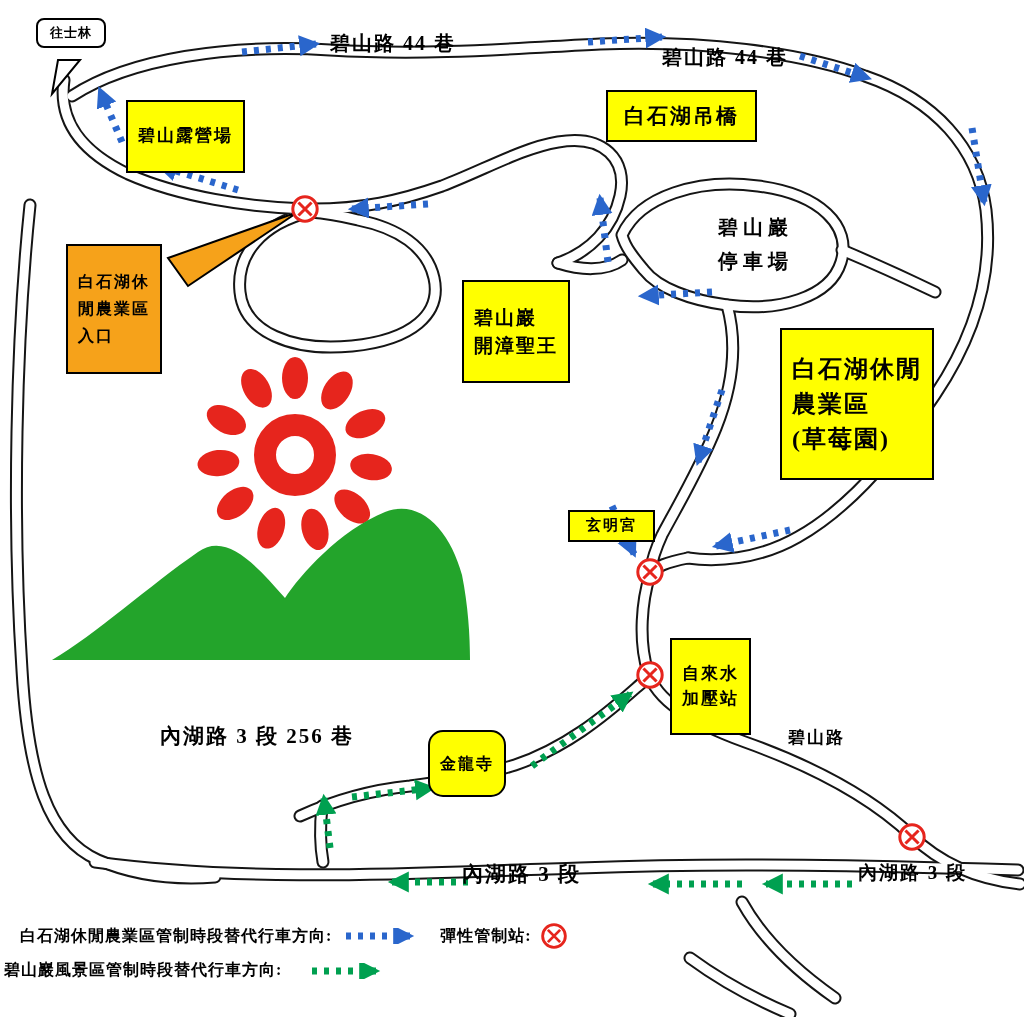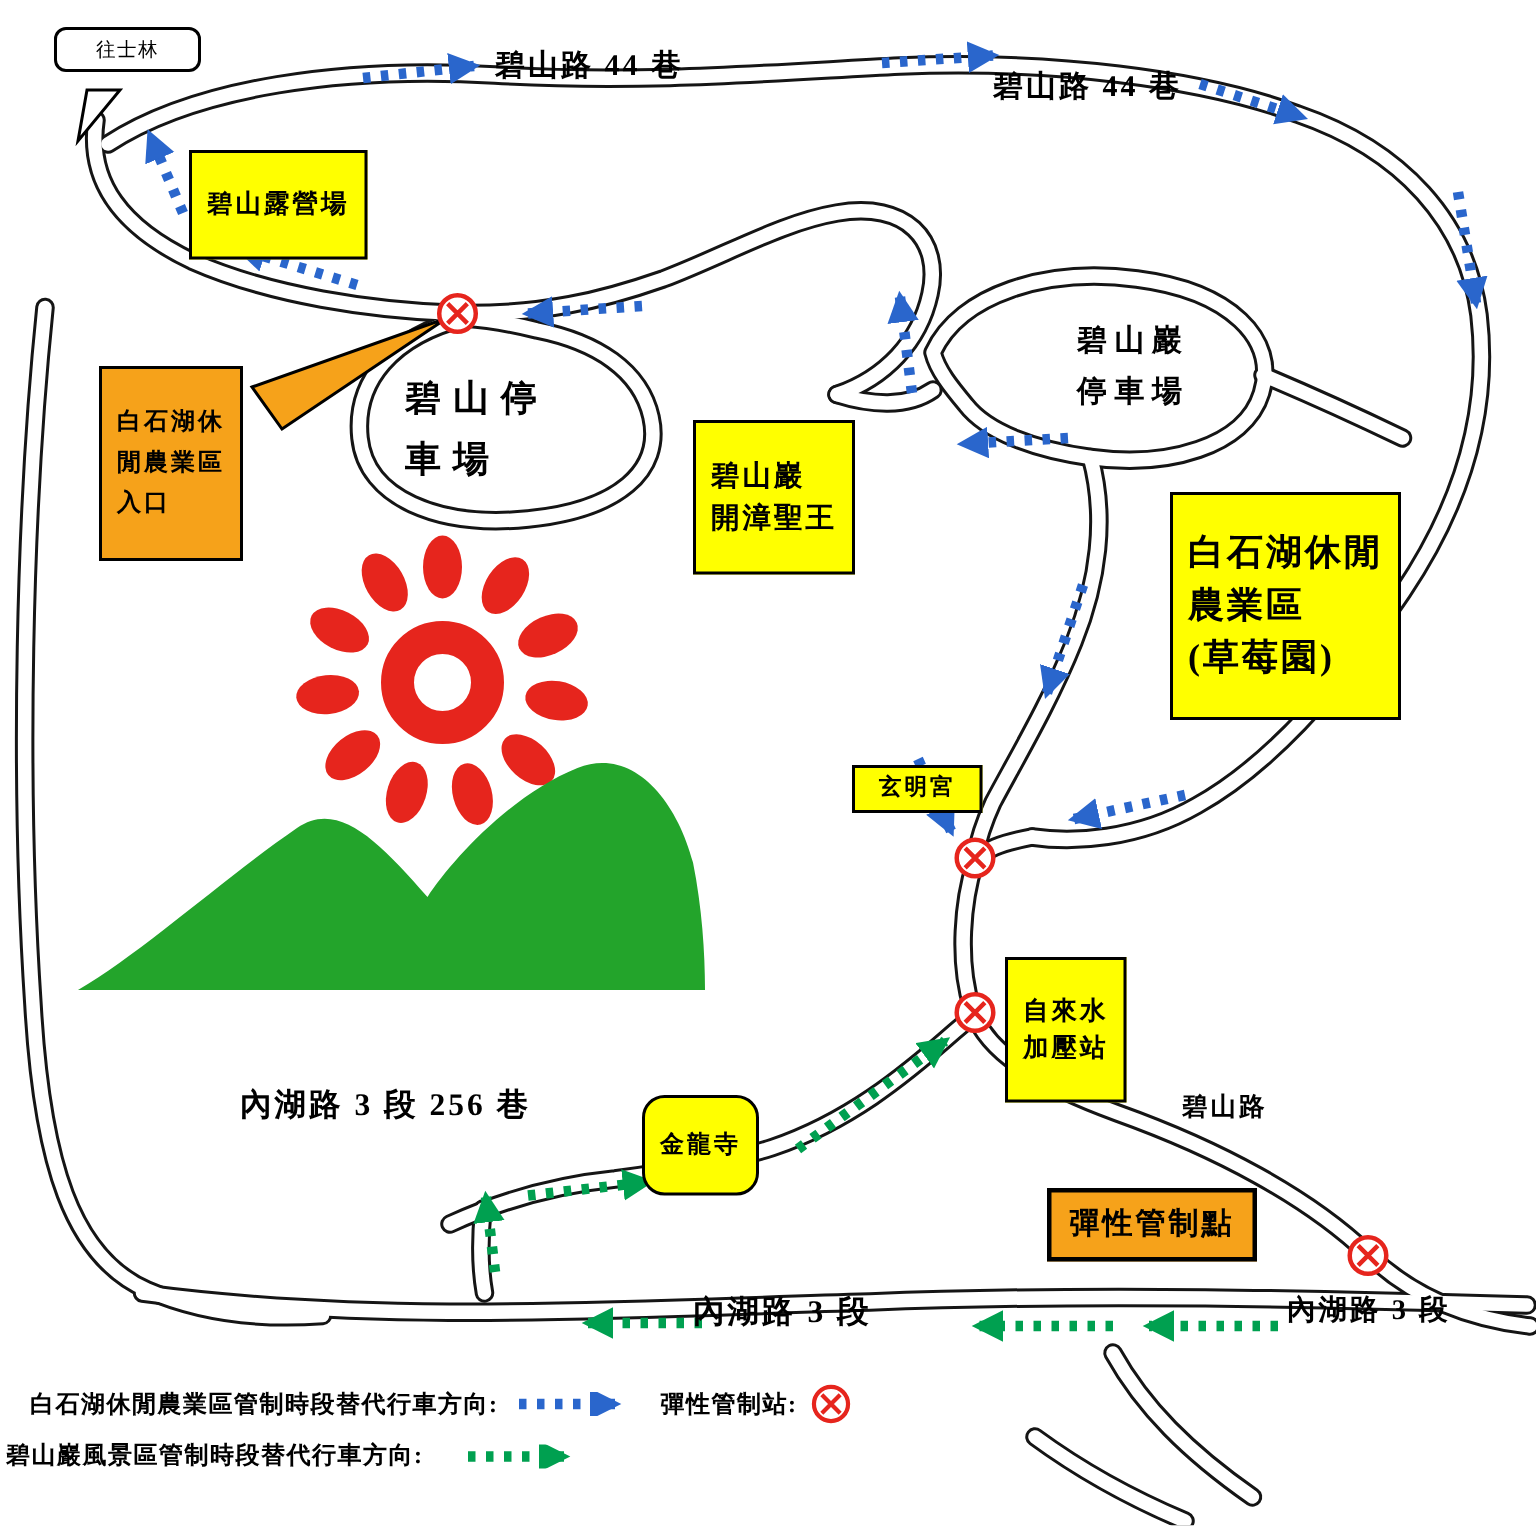--- a/index.html
+++ b/index.html
@@ -17,21 +17,21 @@
     position:absolute;border:2px solid #000;padding:22px 10px;font-weight:bold;
     letter-spacing:2px;line-height:1.45;white-space:nowrap;
   }
   .lbl.yellow{background:var(--label-yellow);}
   .lbl.orange{background:var(--label-orange);}
   .roadname{
     position:absolute;font-weight:bold;letter-spacing:2px;white-space:nowrap;
   }
   .bubble{
     position:absolute;background:#fff;border:2px solid #000;border-radius:8px;
-    padding:4px 16px;font-size:13px;font-weight:normal;text-align:center;letter-spacing:1px;
+    padding:4px 2px;font-size:13px;font-weight:bold;text-align:center;letter-spacing:1px;
   }
   .ctrl{position:absolute;width:30px;height:30px;}
   .ctrl svg{display:block;width:100%;height:100%;}
   .ctrl circle{fill:#fff;stroke:var(--control-red);stroke-width:3.2;}
   .ctrl path{stroke:var(--control-red);stroke-width:3.2;fill:none;}
   .legend-row{
     position:absolute;display:flex;align-items:center;gap:8px;
     font-size:16px;font-weight:bold;letter-spacing:1px;white-space:nowrap;
   }
   .legend-row svg{display:block;}
@@ -120,30 +120,27 @@
 
   <div class="bubble" style="left:36px;top:18px;width:62px;">往士林</div>
 
   <div class="roadname" style="left:330px;top:30px;font-size:20px;">碧山路 44 巷</div>
   <div class="roadname" style="left:662px;top:44px;font-size:20px;">碧山路 44 巷</div>
   <div class="roadname" style="left:160px;top:722px;font-size:21px;">內湖路 3 段 256 巷</div>
   <div class="roadname" style="left:788px;top:726px;font-size:17px;">碧山路</div>
   <div class="roadname" style="left:462px;top:860px;font-size:21px;">內湖路 3 段</div>
   <div class="roadname" style="left:858px;top:860px;font-size:19px;">內湖路 3 段</div>
 
-  <div class="roadname" style="left:270px;top:246px;font-size:24px;letter-spacing:8px;line-height:1.7;">
-    <div>碧山停</div>
-    <div>車場</div>
-  </div>
   <div class="roadname" style="left:718px;top:210px;font-size:20px;letter-spacing:5px;line-height:1.7;">
     <div>碧山巖</div>
     <div>停車場</div>
   </div>
 
   <div class="lbl yellow" style="left:126px;top:100px;font-size:17px;">碧山露營場</div>
+  <div class="lbl yellow" style="left:606px;top:90px;font-size:21px;padding:9px 16px;">白石湖吊橋</div>
   <div class="lbl yellow" style="left:462px;top:280px;font-size:19px;">
     <div>碧山巖</div>
     <div>開漳聖王</div>
   </div>
   <div class="lbl yellow" style="left:780px;top:328px;font-size:24px;">
     <div>白石湖休閒</div>
     <div>農業區</div>
     <div>(草莓園)</div>
   </div>
   <div class="lbl yellow" style="left:568px;top:510px;font-size:15px;padding:3px 16px;">玄明宮</div>
@@ -151,21 +148,20 @@
     <div>自來水</div>
     <div>加壓站</div>
   </div>
   <div class="lbl yellow" style="left:428px;top:730px;font-size:16px;padding:20px 10px;border-radius:15px;">金龍寺</div>
 
   <div class="lbl orange" style="left:66px;top:244px;font-size:16px;line-height:1.7;">
     <div>白石湖休</div>
     <div>閒農業區</div>
     <div>入口</div>
   </div>
-  <div class="lbl orange" style="left:698px;top:792px;font-size:20px;border-width:3px;padding:7px 12px;">彈性管制點</div>
 
   <div class="ctrl" style="left:290px;top:194px;">
     <svg viewBox="0 0 32 32">
         <circle cx="16" cy="16" r="13"></circle>
         <path d="M9,9 L23,23 M23,9 L9,23"></path>
       </svg>
   </div>
   <div class="ctrl" style="left:635px;top:557px;">
     <svg viewBox="0 0 32 32">
         <circle cx="16" cy="16" r="13"></circle>

